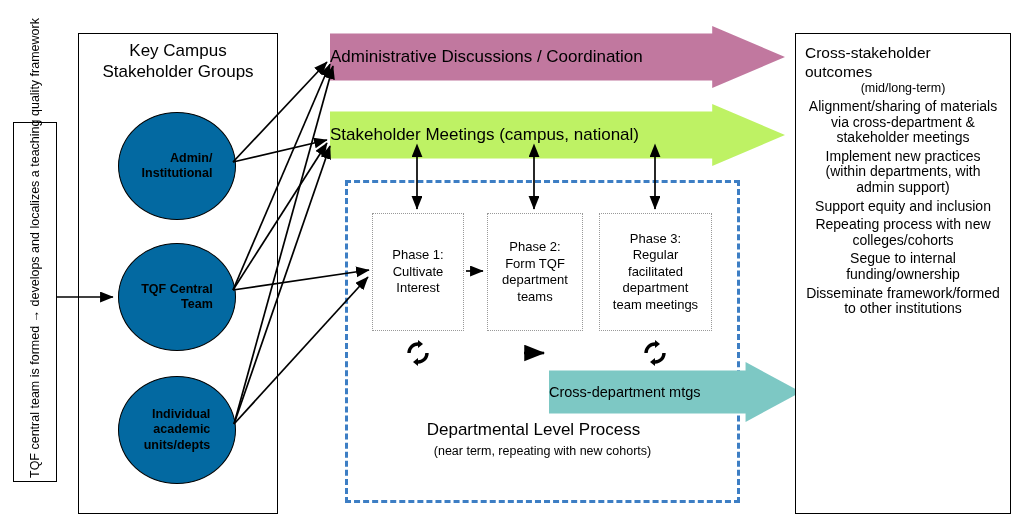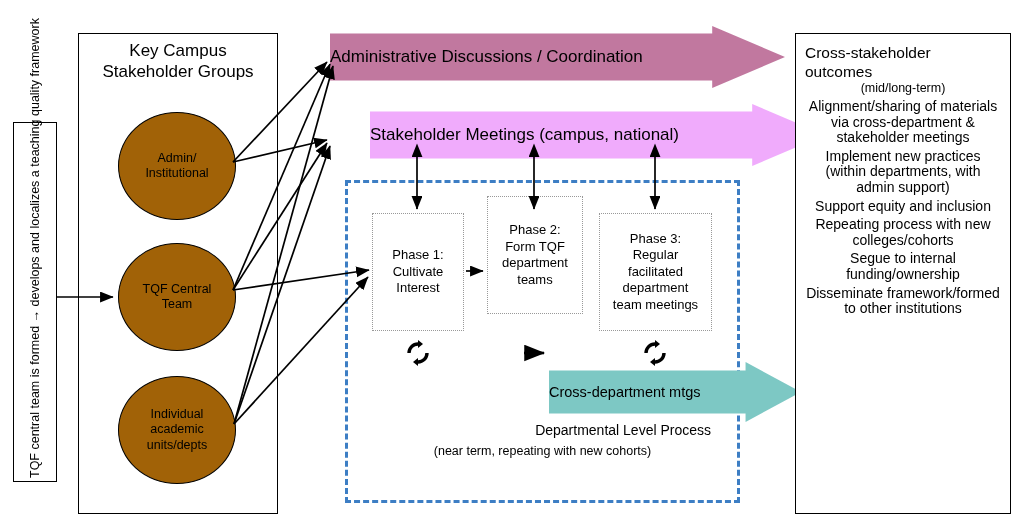--- a/index.html
+++ b/index.html
@@ -47,27 +47,28 @@
   #stake-title {
     left: 84px; top: 40px; width: 188px;
     text-align: center;
     font-size: 17px;
     line-height: 21px;
     font-weight: 400;
   }
   .circle {
     border: 1.5px solid #000;
     border-radius: 50%;
-    background: #a16207;
+    background: #0369a1;
     display: flex;
     align-items: center;
     justify-content: center;
-    text-align: center;
+    text-align: right;
     font-size: 12.5px;
     line-height: 15.5px;
+    font-weight: bold;
   }
   #circle-admin { left: 118px; top: 112px; width: 118px; height: 108px; }
   #circle-tqf   { left: 118px; top: 243px; width: 118px; height: 108px; }
   #circle-units { left: 118px; top: 376px; width: 118px; height: 108px; }
 
   
   #outcomes-box {
     left: 795px; top: 33px; width: 216px; height: 481px;
     border: 1.6px solid #000;
     background: #fff;
@@ -103,42 +104,41 @@
     z-index: 2;
     padding-right: 42px;
   }
   #banner-admin {
     left: 330px; top: 26px; width: 455px; height: 62px;
     background: #c1789f;
     clip-path: polygon(0 12%, 84% 12%, 84% 0, 100% 50%, 84% 100%, 84% 88%, 0 88%);
   }
   #banner-stakeholder {
     left: 330px; top: 104px; width: 455px; height: 62px;
-    background: #f0abfc;
+    background: #bef264;
     clip-path: polygon(0 12%, 84% 12%, 84% 0, 100% 50%, 84% 100%, 84% 88%, 0 88%);
-    margin-left: 40px;
   }
   #banner-crossdept {
     left: 549px; top: 362px; width: 252px; height: 60px;
     background: #7dc8c4;
     font-size: 14.5px;
     clip-path: polygon(0 14%, 78% 14%, 78% 0, 100% 50%, 78% 100%, 78% 86%, 0 86%);
   }
   #banner-crossdept .banner-inner { padding-right: 52px; }
 
   
   #dept-region {
     left: 345px; top: 180px; width: 395px; height: 323px;
     border: 3.4px dashed #3d7ec4;
     background: transparent;
   }
   #dept-title {
-    left: 336px; top: 420px; width: 375px;
-    text-align: right;
-    font-size: 14px;
+    left: 346px; top: 420px; width: 375px;
+    text-align: center;
+    font-size: 17px;
     line-height: 20px;
   }
   #dept-subtitle {
     left: 355px; top: 444px; width: 375px;
     text-align: center;
     font-size: 12.5px;
     line-height: 15px;
   }
 
   
@@ -147,21 +147,21 @@
     background: #fff;
     display: flex;
     align-items: center;
     justify-content: center;
     text-align: center;
     font-size: 13px;
     line-height: 16.5px;
     padding: 4px;
   }
   #phase-1 { left: 372px; top: 213px; width: 92px; height: 118px; }
-  #phase-2 { left: 487px; top: 196px; width: 96px; height: 118px; }
+  #phase-2 { left: 487px; top: 213px; width: 96px; height: 118px; }
   #phase-3 { left: 599px; top: 213px; width: 113px; height: 118px; }
 
   
   #wires { position: absolute; left: 0; top: 0; width: 1024px; height: 529px; }
 </style>
 </head>
 <body>
 
 <div id="canvas">
 

